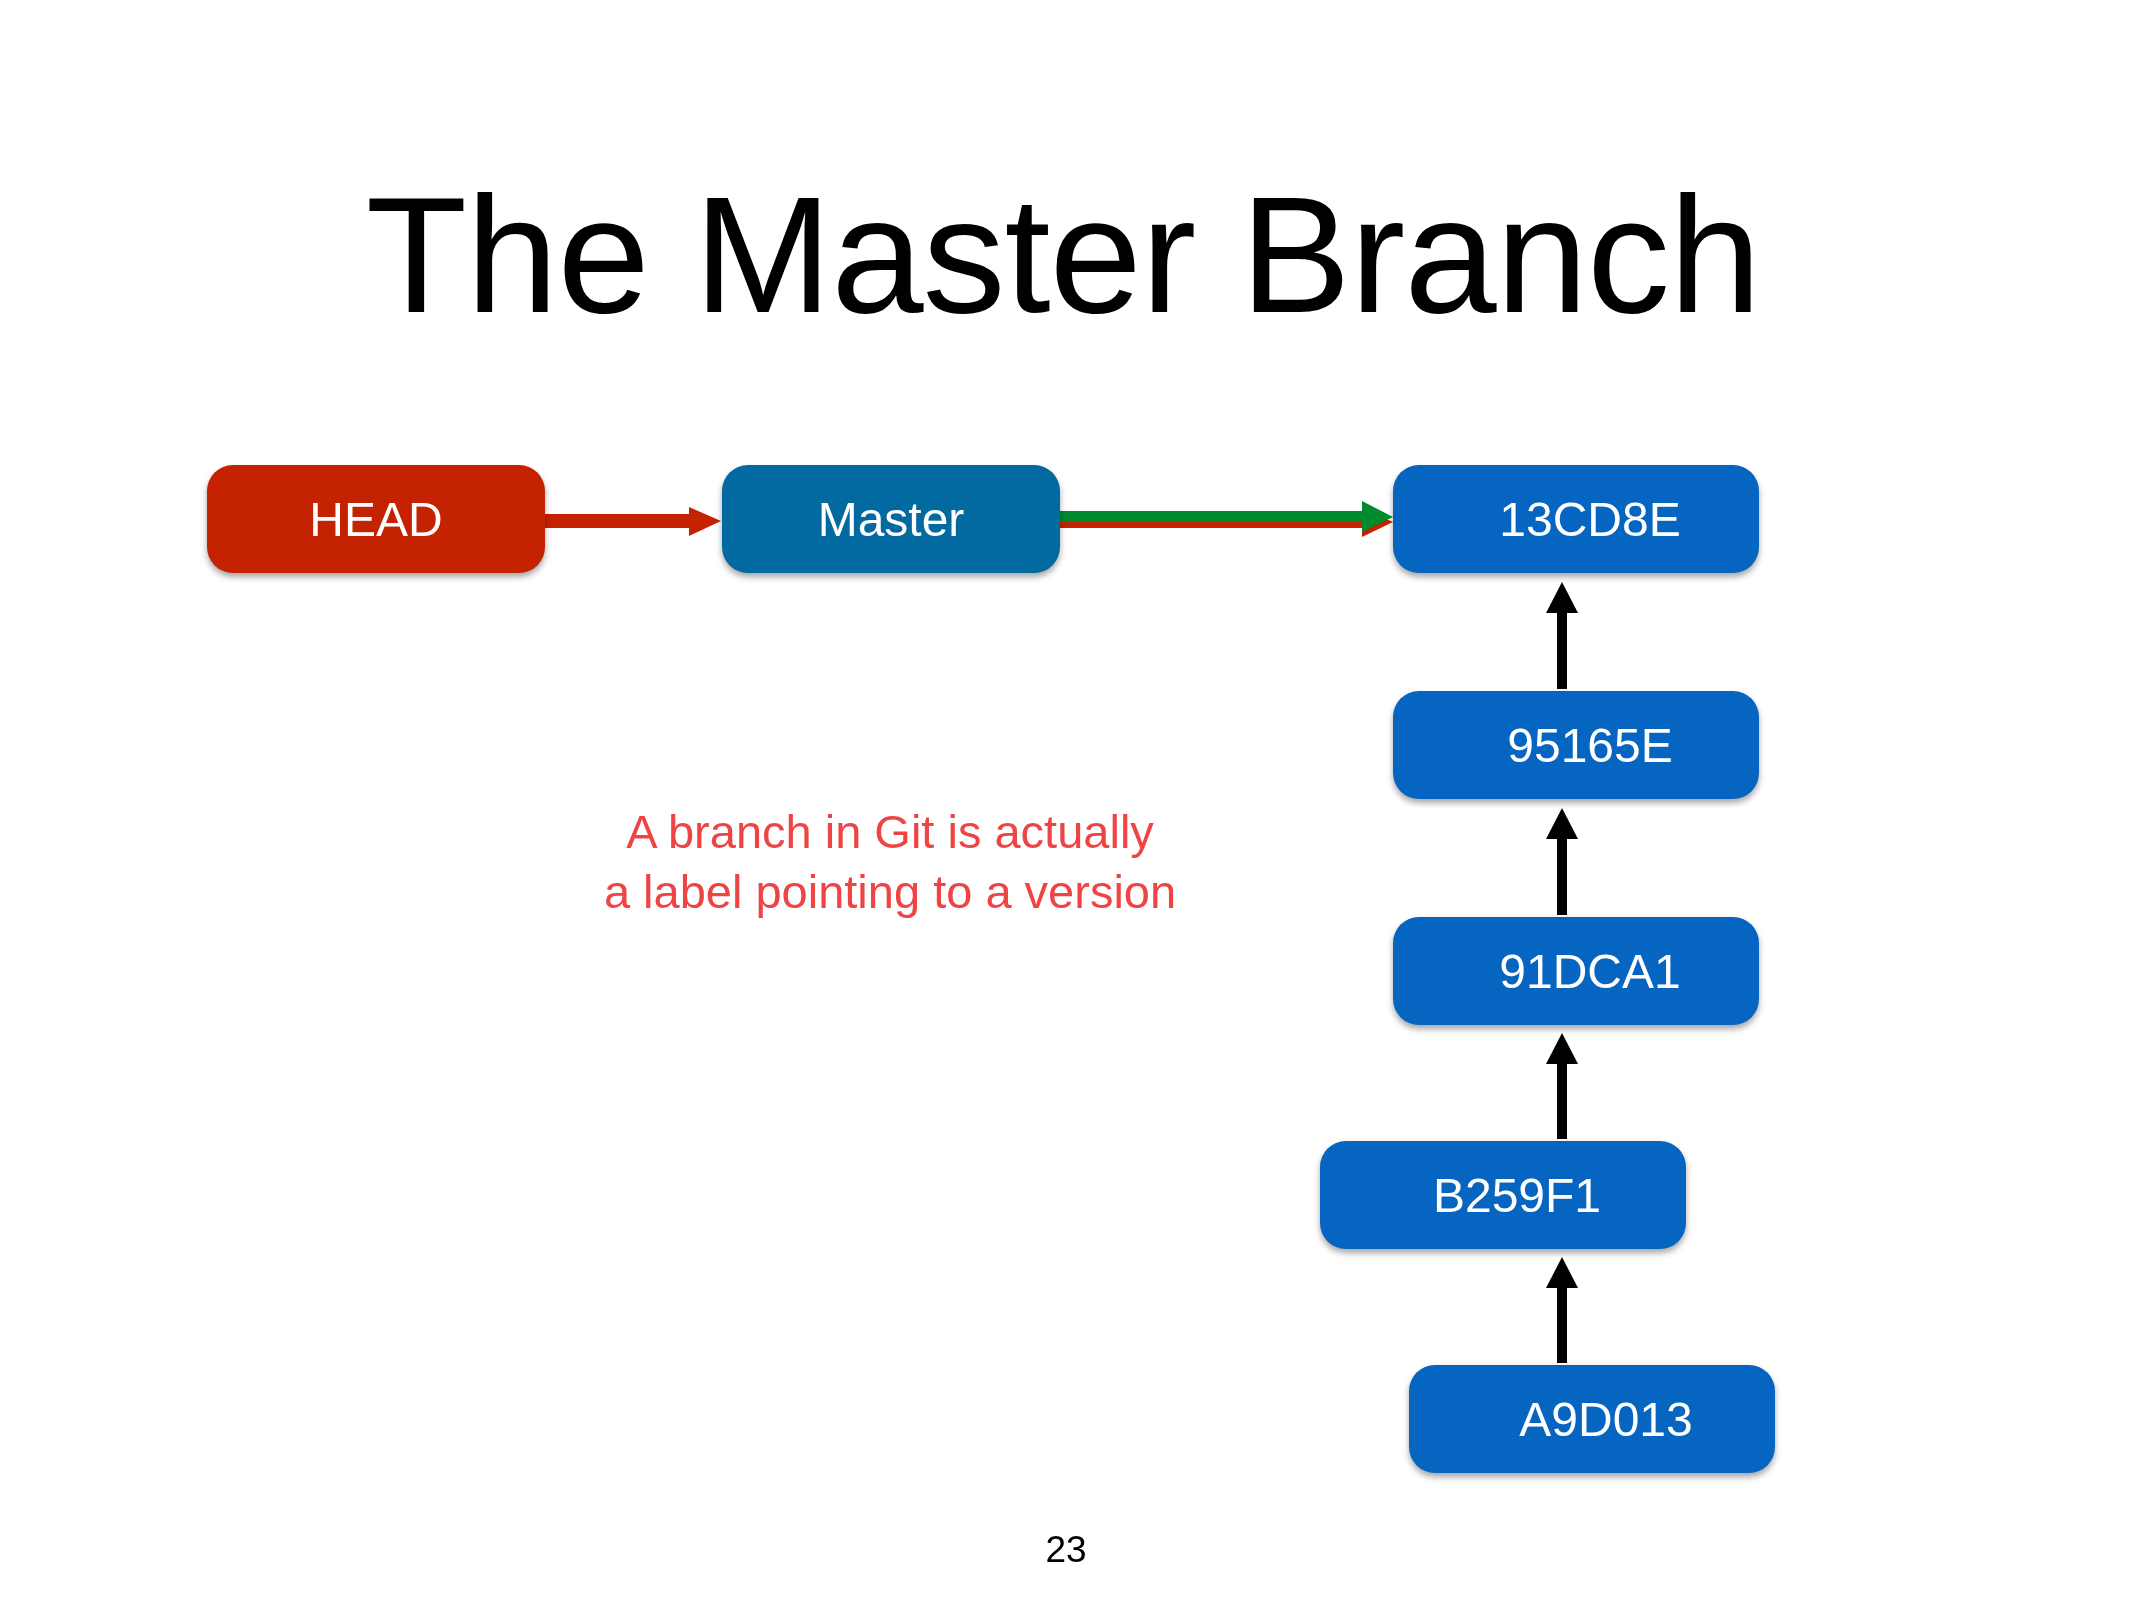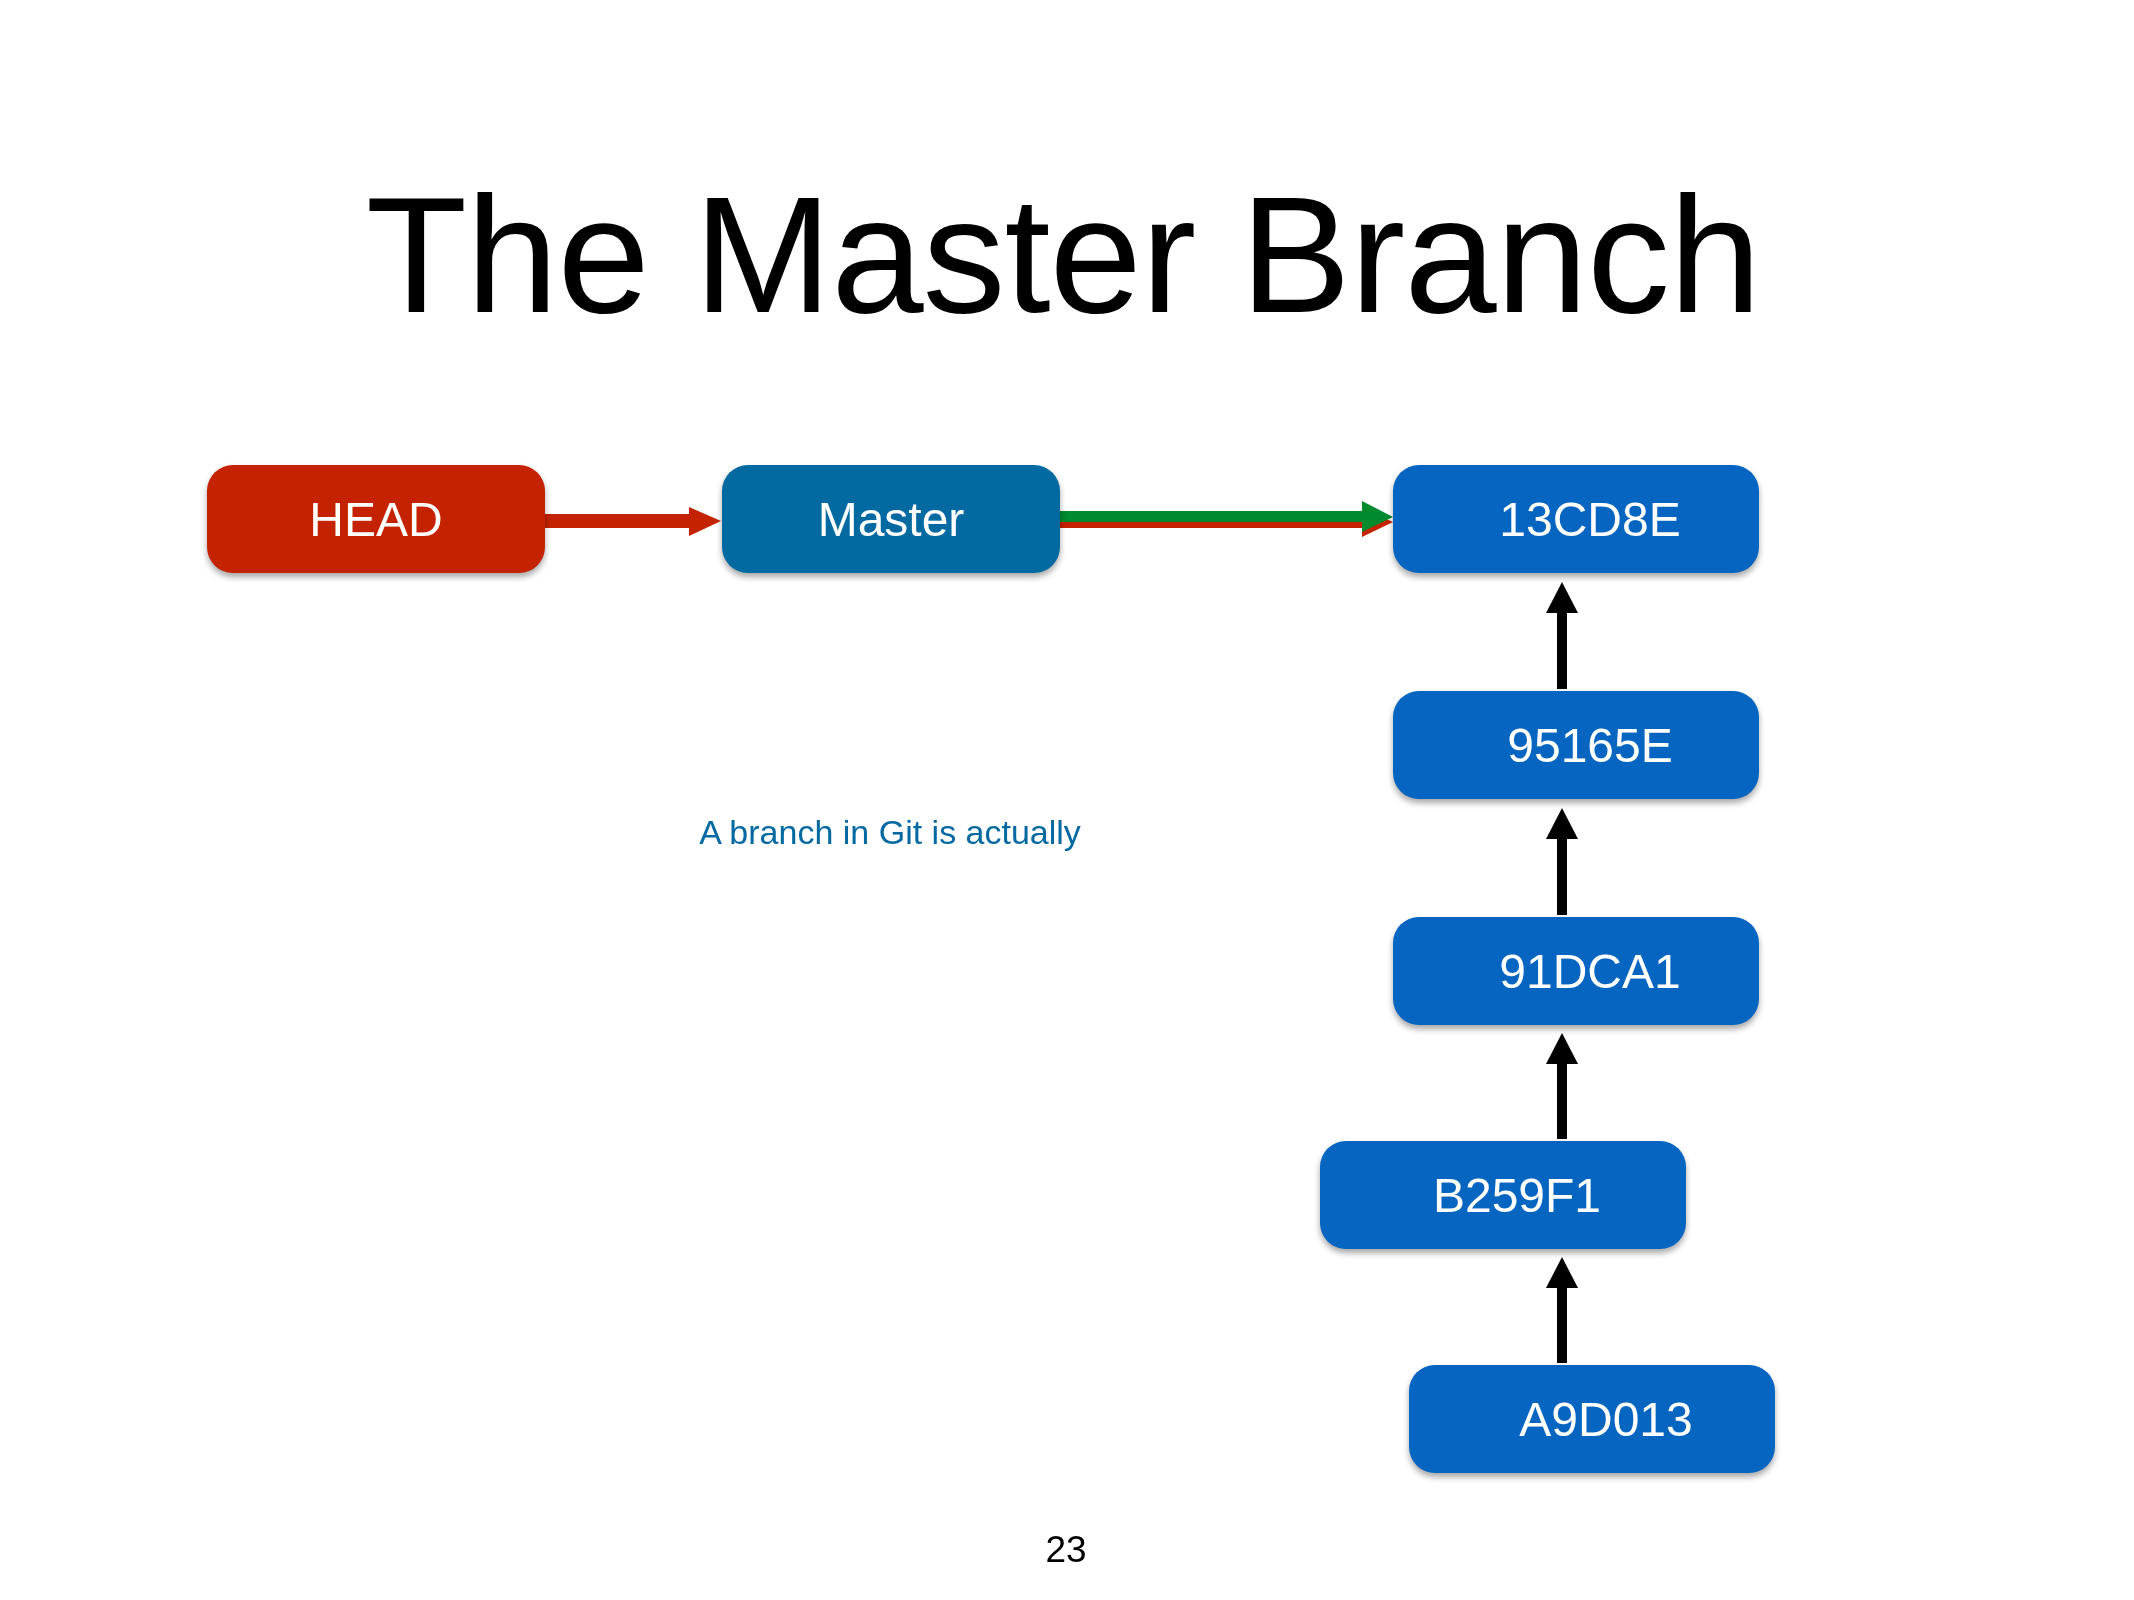--- a/index.html
+++ b/index.html
@@ -11,21 +11,21 @@
            font-weight: normal; margin: 0; transform: translateX(-4px); }
   .box { position: absolute; width: 338px; height: 108px; border-radius: 26px;
          color: #fff; display: flex; align-items: center; justify-content: center;
          font-size: 48px; box-shadow: 0 4px 6px rgba(0,0,0,0.35); }
   .box span { display: block; }
   .head { background: #C42200; }
   .master { background: #0369a1; }
   .commit { background: #0565C0; padding-left: 28px; }
   svg.arrows { position: absolute; left: 0; top: 0; width: 2134px; height: 1600px; pointer-events: none; }
   .note { position: absolute; left: 490px; width: 800px; text-align: center;
-          color: #0369a1; font-size: 34px; line-height: 60px; }
+          color: #ef4444; font-size: 47px; line-height: 60px; }
   .pagenum { position: absolute; left: 1000px; width: 132px; top: 1528px; text-align: center;
              font-size: 37px; line-height: 44px; color: #000; }
 </style>
 </head>
 <body>
 
 <div class="slide">
 
   <h1 class="title">The Master Branch</h1>
 
@@ -80,17 +80,18 @@
   </div>
   <div class="box commit" style="left:1320px; top:1141px;">
     <span>B259F1</span>
   </div>
   <div class="box commit" style="left:1393px; top:1365px;margin-left:16px;">
     <span>A9D013</span>
   </div>
 
   <div class="note" style="top:802px;">
     <div>A branch in Git is actually</div>
+    <div>a label pointing to a version</div>
   </div>
 
 
   <div class="pagenum">23</div>
 </div>
 
 </body></html>

